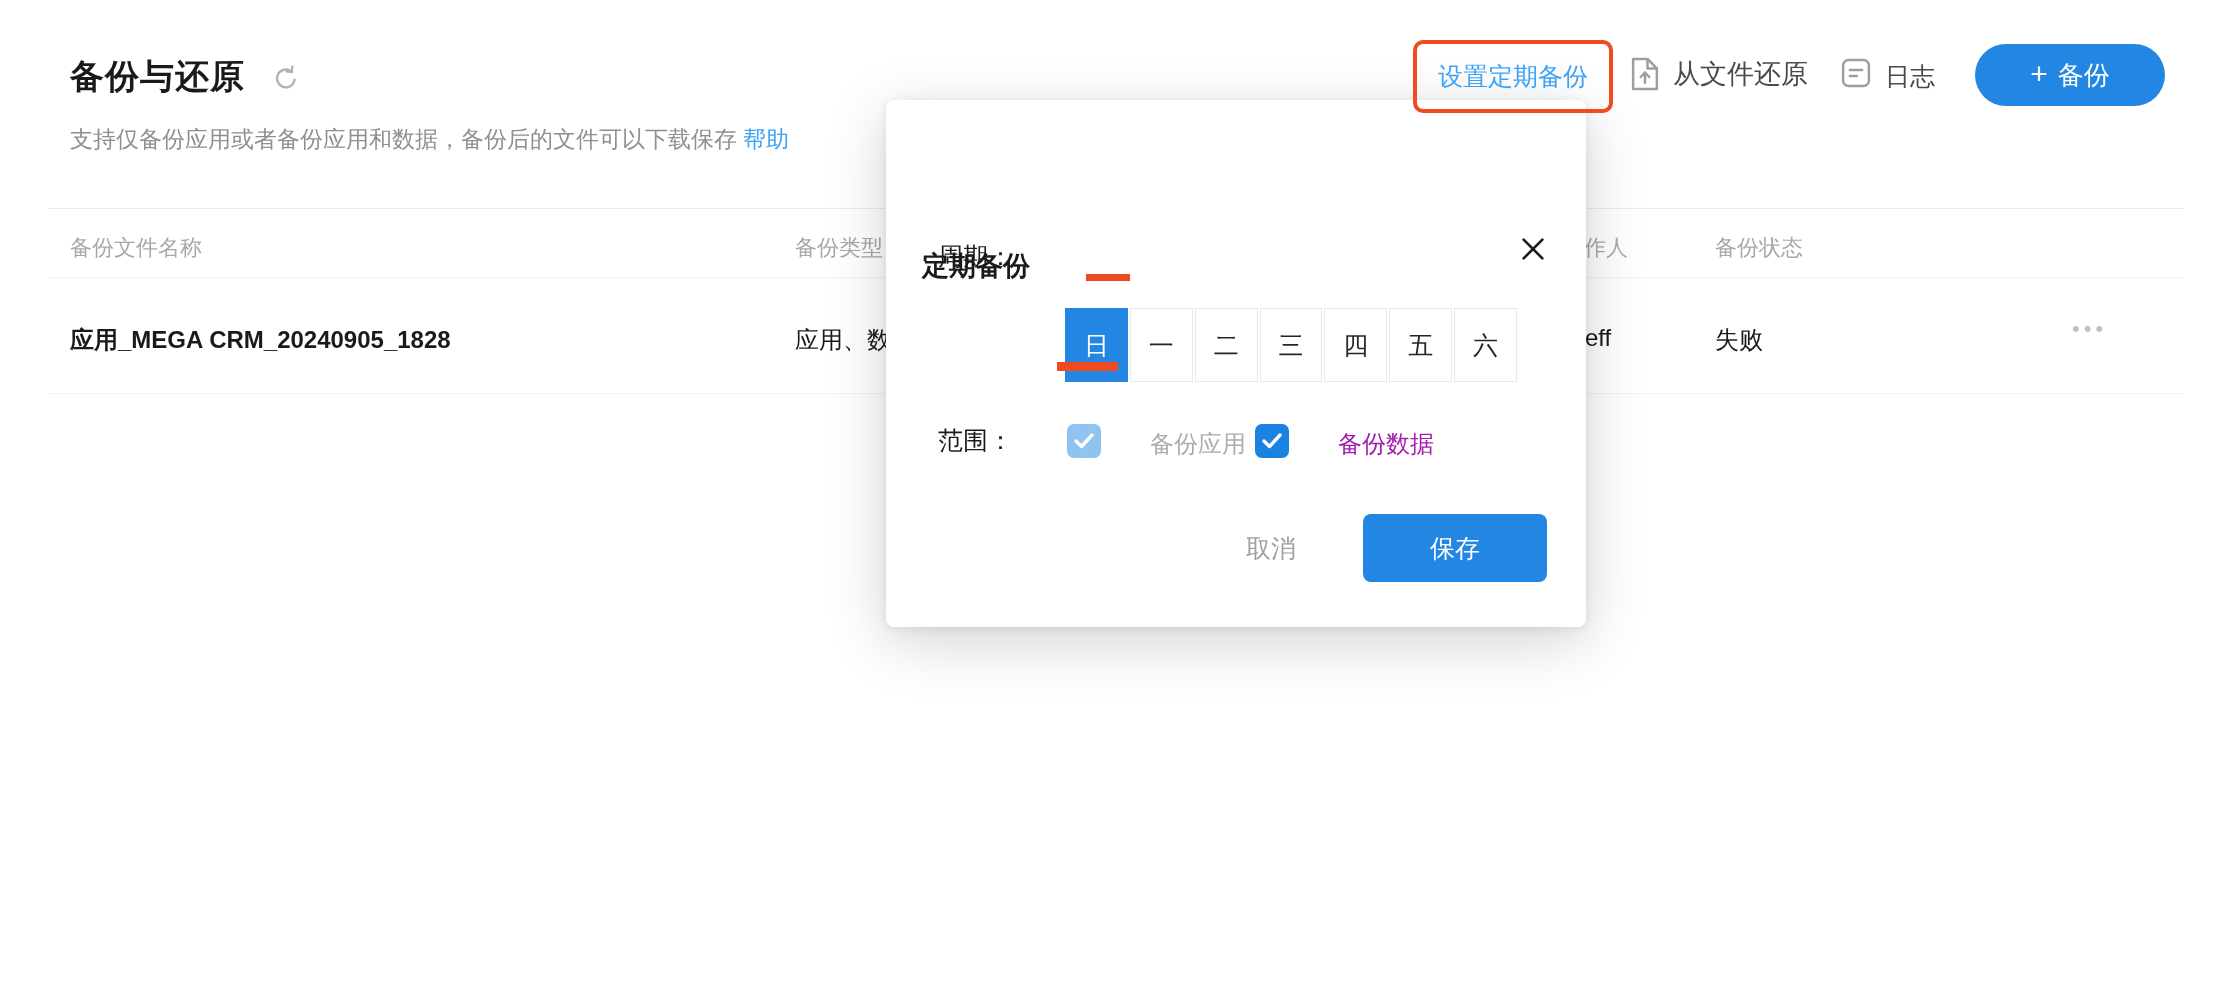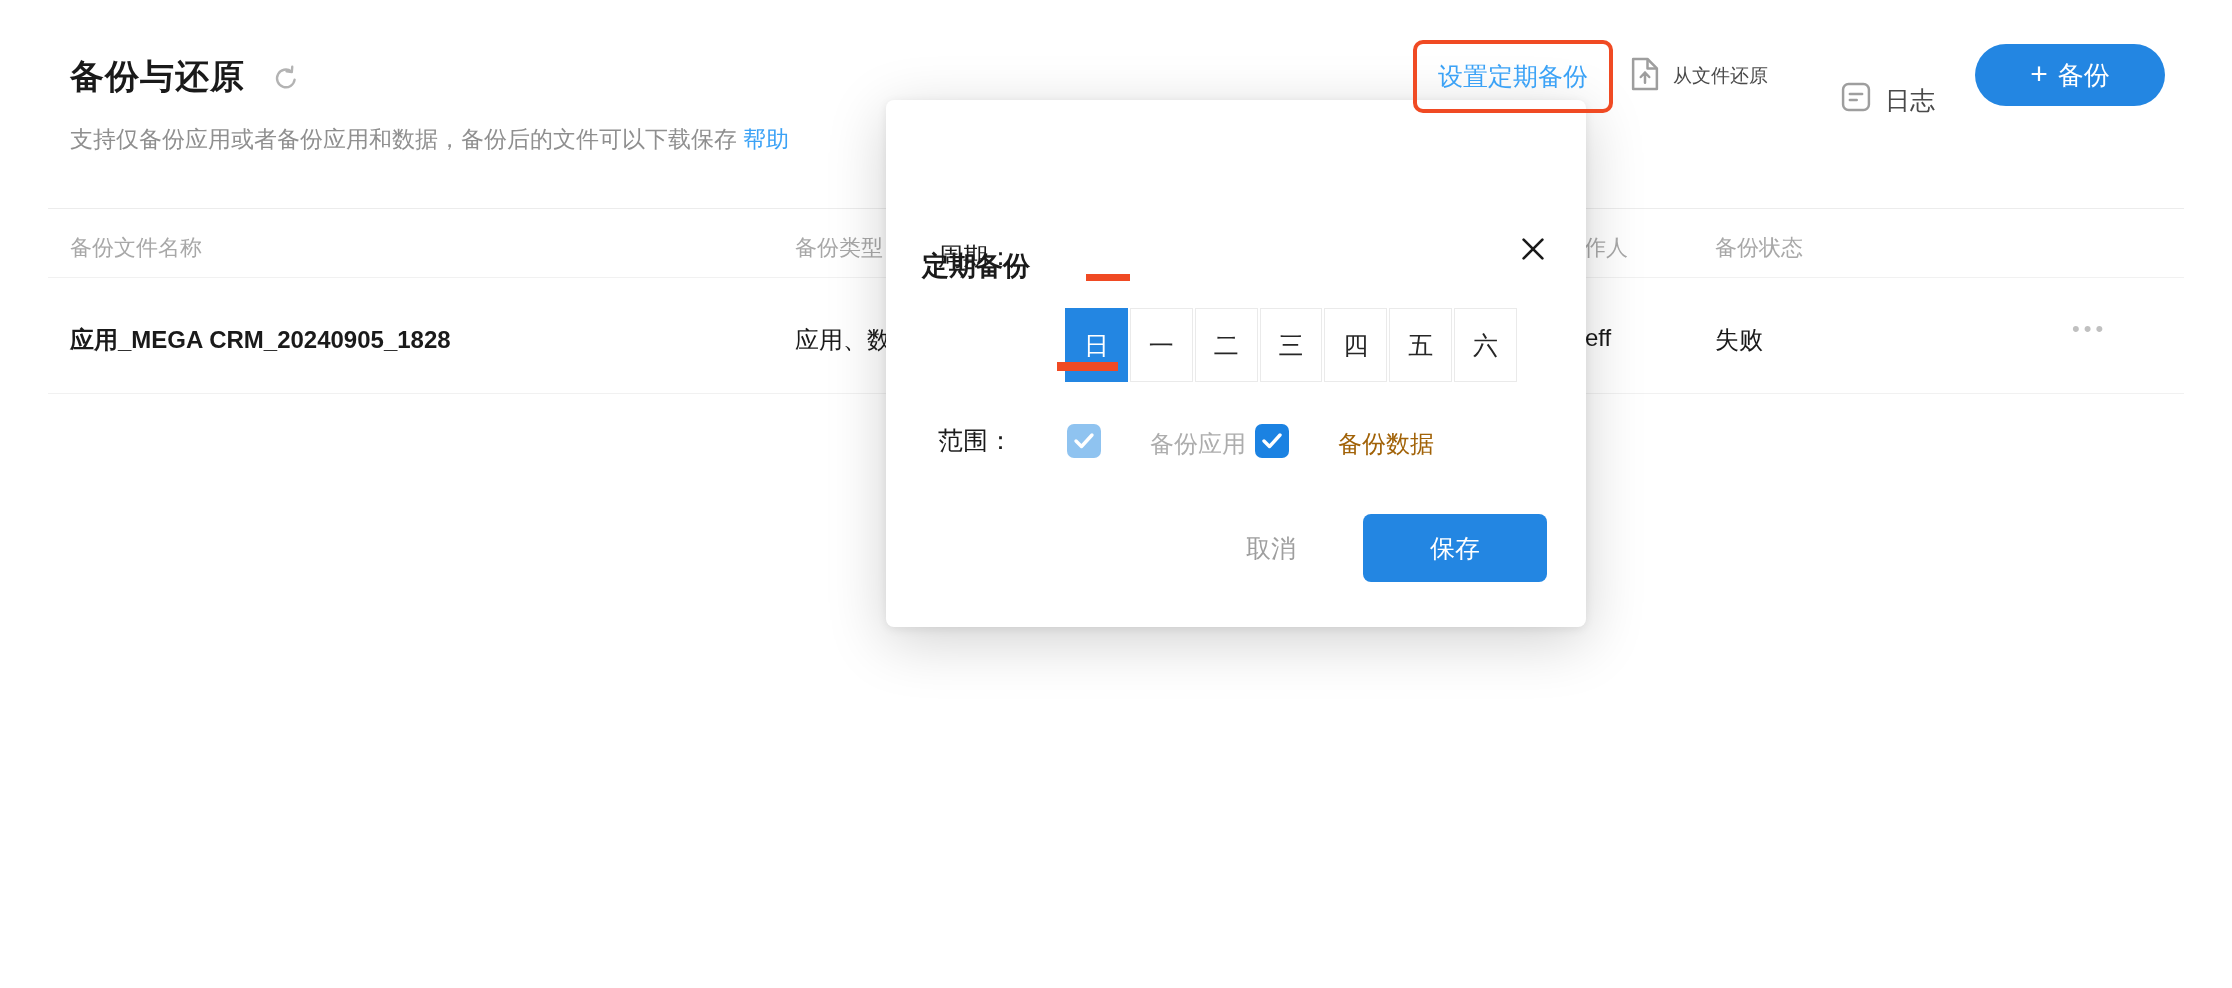--- a/index.html
+++ b/index.html
@@ -10,22 +10,22 @@
   
   .page-title { left:70px; top:54px; font-size:34px; font-weight:bold; color:#1a1a1a; letter-spacing:1px; }
   .refresh { left:272px; top:64px; width:28px; height:28px; cursor:pointer; }
   .subtitle-row { left:70px; top:124px; font-size:23px; color:#8f8f8f; }
   .help-link { color:#3ba2f6; margin-left:6px; cursor:pointer; }
 
   
   .act-schedule { left:1413px; top:40px; width:200px; height:73px; display:flex; align-items:center; justify-content:center;
                   color:#3ba2f6; font-size:25px; cursor:pointer; z-index:60; }
   .ann-box { left:1413px; top:40px; width:200px; height:73px; border:4px solid #f04a23; border-radius:10px; z-index:120; pointer-events:none; }
-  .act-restore { left:1630px; top:56px; height:40px; display:flex; align-items:center; gap:13px; font-size:19px; color:#4a4a4a; cursor:pointer; }
-  .act-logs { left:1840px; top:56px; height:40px; display:flex; align-items:center; gap:13px; font-size:25px; color:#4a4a4a; cursor:pointer;margin-top:24px; }
+  .act-restore { left:1630px; top:56px; height:40px; display:flex; align-items:flex-start; gap:13px; font-size:27px; color:#4a4a4a; cursor:pointer; }
+  .act-logs { left:1840px; top:56px; height:40px; display:flex; align-items:center; gap:13px; font-size:25px; color:#4a4a4a; cursor:pointer; }
   .btn-backup { left:1975px; top:44px; width:190px; height:62px; background:#2386e2; border-radius:31px; color:#fff;
                 display:flex; align-items:center; justify-content:center; gap:10px; font-size:26px; cursor:pointer; }
   .btn-backup .plus { font-size:30px; font-weight:400; line-height:1; margin-top:-2px; }
 
   
   .tline { left:48px; width:2136px; height:1px; background:#ececec; }
   .th { font-size:22px; color:#a8a8a8; top:233px; }
   .td { font-size:24px; color:#1a1a1a; top:324px; }
   .td-name { font-weight:bold; }
   .more-menu { top:316px; left:2072px; font-size:22px; color:#c0c0c0; letter-spacing:4px; cursor:pointer; }
@@ -45,21 +45,21 @@
   .day-strip { left:179px; top:208px; width:452px; height:74px; display:flex; gap:2px; }
   .day-cell { flex:1; background:#fff; border:1px solid #eaeaea; display:flex; align-items:center; justify-content:center;
               font-size:25px; color:#262626; cursor:pointer; }
   .day-cell.sel { background:#2386e2; border-color:#2386e2; color:#fff; }
   .ann-underline-day { left:171px; top:262px; width:61px; height:9px; background:#f04a23; z-index:120; pointer-events:none; }
   .cb { width:34px; height:34px; border-radius:7px; display:flex; align-items:center; justify-content:center; }
   .cb-disabled { background:#8fc3f0; cursor:default; }
   .cb-on { background:#1b82e2; cursor:pointer; }
   .cb-label { font-size:24px;margin-left:34px; }
   .cb-label.dim { color:#adadad; }
-  .cb-label.dark { color:#a16207; cursor:pointer; }
+  .cb-label.dark { color:#a21caf; cursor:pointer; }
   .m-cancel { left:335px; top:414px; width:100px; height:68px; display:flex; align-items:center; justify-content:center;
               font-size:25px; color:#9e9e9e; cursor:pointer; }
   .m-save { left:477px; top:414px; width:184px; height:68px; background:#2386e2; border-radius:8px; color:#fff;
             display:flex; align-items:center; justify-content:center; font-size:25px; cursor:pointer; }
 </style>
 </head>
 <body>
 
 <div class="canvas">
 

